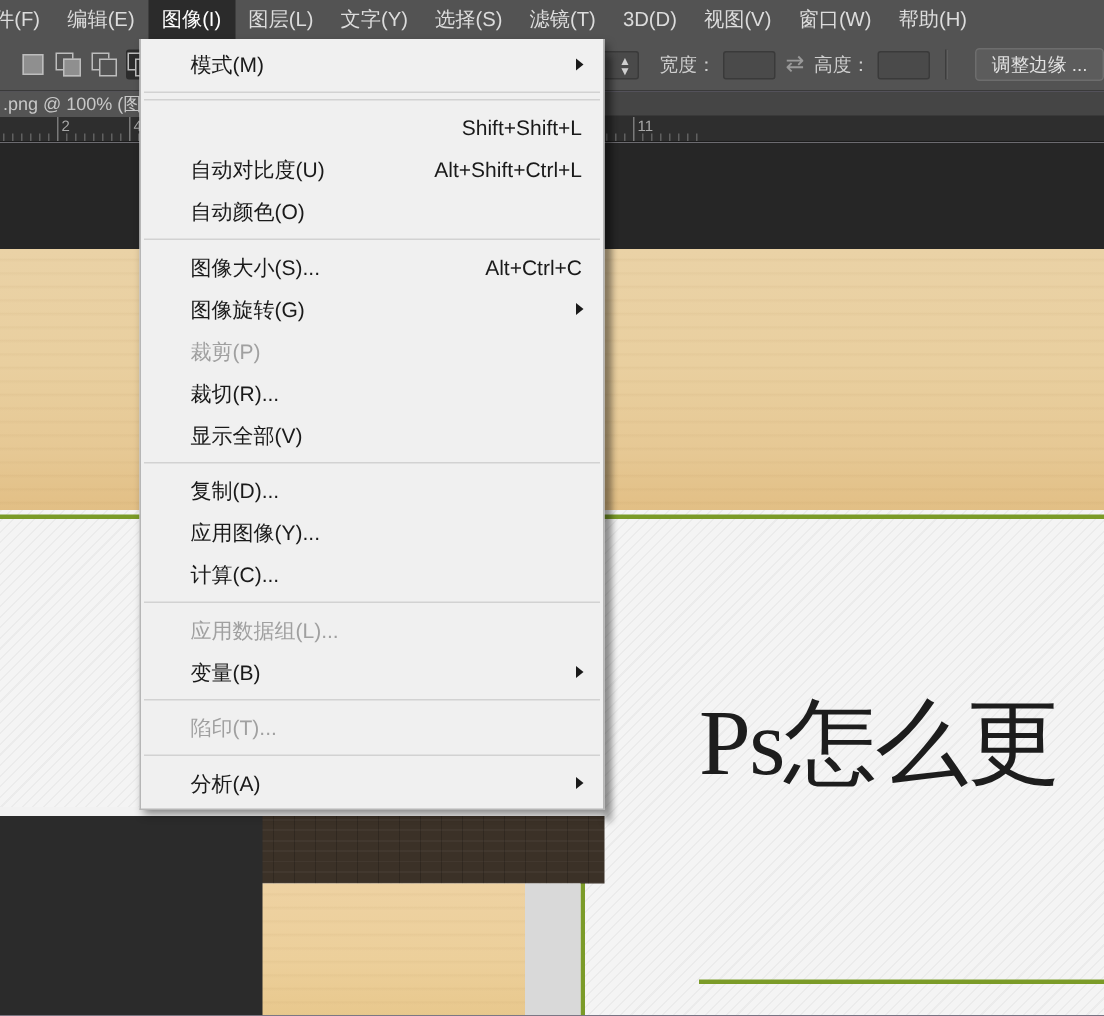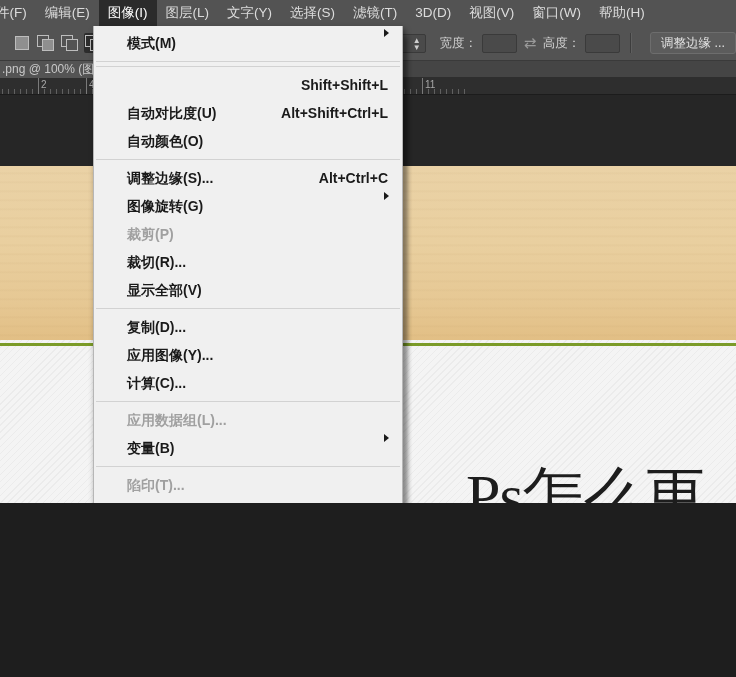--- a/index.html
+++ b/index.html
@@ -10,21 +10,21 @@
   body {
     width: 736px;
     height: 677px;
     overflow: hidden;
     font-family: "Liberation Sans", "DejaVu Sans", sans-serif;
     -webkit-font-smoothing: antialiased;
   }
   #app {
     position: relative;
     width: 736px;
-    height: 503px;
+    height: 677px;
     overflow: hidden;
     background: #c4b5fd;
   }
 
   
   .menubar {
     position: absolute;
     left: 0; top: 0;
     width: 736px; height: 26px;
     background: #535353;
@@ -329,23 +329,23 @@
     border-top: none;
     box-shadow: 2px 3px 6px rgba(0,0,0,0.45);
     padding: 3px 0 3px 0;
     box-sizing: border-box;
     z-index: 50;
   }
   .mi {
     position: relative;
     height: 28px;
     display: flex;
+    align-items: center;
     cursor: default;
     box-sizing: border-box;
-    font-weight: bold;
   }
   .mi-label {
     color: #1a1a1a;
     font-size: 14px;
     line-height: 28px;
     padding-left: 33px;
     white-space: nowrap;
   }
   .mi-accel {
     position: absolute;
@@ -573,21 +573,21 @@
       </div>
       <div class="mi">
         <span class="mi-label">自动对比度(U)</span>
         <span class="mi-accel">Alt+Shift+Ctrl+L</span>
       </div>
       <div class="mi">
         <span class="mi-label">自动颜色(O)</span>
       </div>
       <div class="mi-sep"></div>
       <div class="mi">
-        <span class="mi-label">调整边缘(S)...</span>
+        <span class="mi-label">图像大小(S)...</span>
         <span class="mi-accel">Alt+Ctrl+C</span>
       </div>
       <div class="mi">
         <span class="mi-label">图像旋转(G)</span>
         <span class="mi-arrow"></span>
       </div>
       <div class="mi disabled">
         <span class="mi-label">裁剪(P)</span>
       </div>
       <div class="mi">

